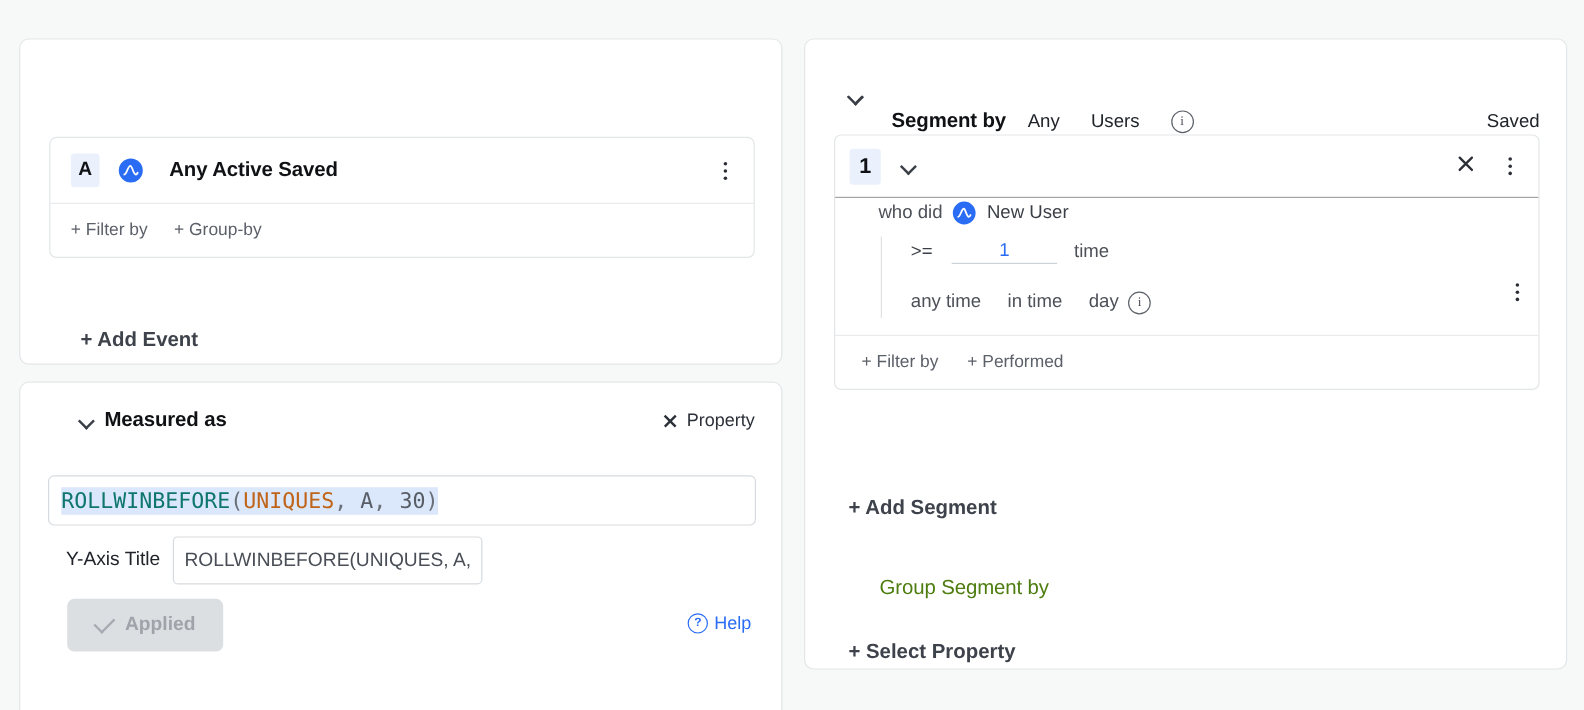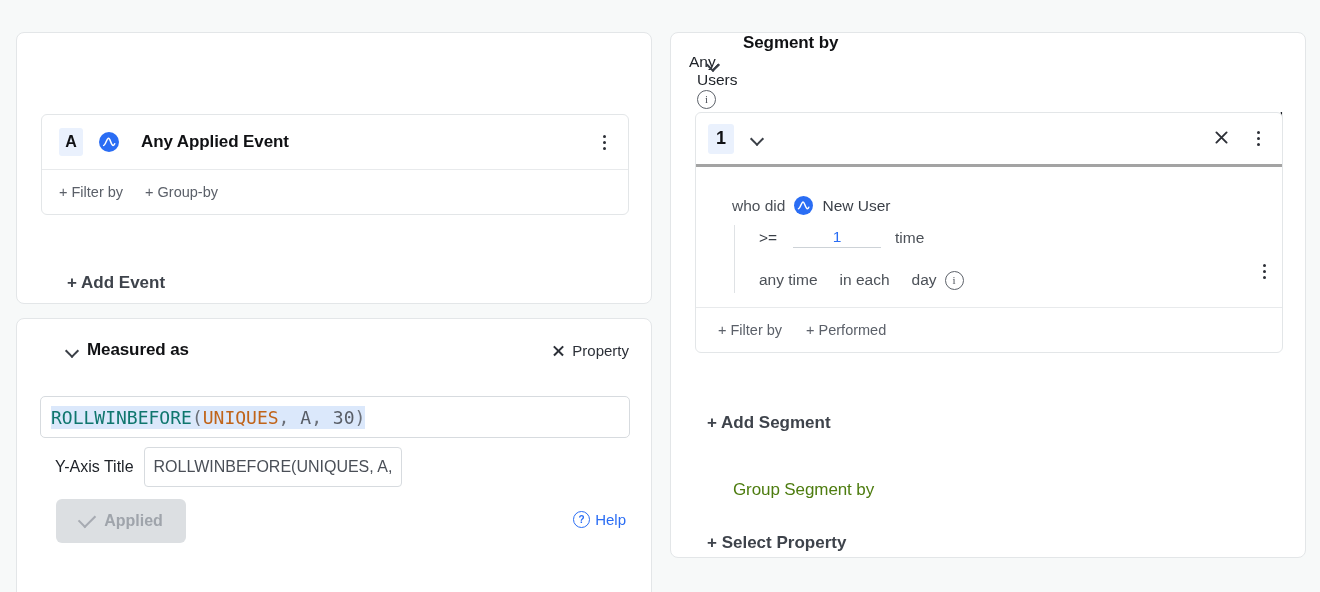--- a/index.html
+++ b/index.html
@@ -183,24 +183,23 @@
   .q-icon {
     width: 15px; height: 15px; border-radius: 50%;
     border: 1.4px solid #2a6df4; color: #2a6df4;
     font-size: 10px; font-weight: bold;
     display: inline-flex; align-items: center; justify-content: center;
     line-height: 1;
   }
 
   
   #segment-hdr {
-    position: absolute; left: 0; top: 0; right: 0; height: 62px;
-    display: flex; align-items: flex-start; padding: 0 22px 0 0;
-    box-sizing: border-box;
-    flex-direction: column;
+    position: absolute; left: 0; top: 16px; right: 0; height: 62px;
+    display: flex; align-items: flex-end; padding: 0 22px 0 0;
+    box-sizing: border-box;
   }
   #segment-hdr .chev { position: absolute; left: 36px; top: 50%; margin-top: -6px; }
   #segment-title { margin-left: 72px; }
   .dd {
     display: flex; align-items: center; gap: 7px;
     font-size: 15.5px; color: #20242a; cursor: pointer;
   }
   #seg-any { margin-left: 18px; }
   #seg-users { margin-left: 26px; }
   .i-icon {
@@ -221,22 +220,22 @@
   .seg-row {
     display: flex; align-items: center; height: 51px; padding-right: 14px;
   }
   .seg-row .badge { width: 26px; height: 30px; font-size: 18px; margin-left: 12px; }
   .seg-row .chev { margin-left: 17px; }
   .seg-name { margin-left: 23px; font-size: 17px; font-weight: bold; color: #101114; letter-spacing:-0.2px; }
   #seg-close { margin-left: auto; cursor: pointer; }
   .seg-row .kebab { margin-left: 18px; }
 
   .seg-body {
-    border-top: 3px solid #a3a3a3;
-    padding: 29px 0 14px 0;
+    border-top: 1px solid #a3a3a3;
+    padding: 3px 0 14px 0;
     position: relative;
   }
   .who-row {
     display: flex; align-items: center; gap: 9px;
     padding-left: 36px;
     font-size: 15.5px; color: #4c5158;
   }
   .who-row .amp-logo { width: 19px; height: 19px; }
   .who-evt { color: #3a3f47; }
   .cond-block {
@@ -287,21 +286,21 @@
 
 
     <div class="event-card">
       <div class="event-row">
         <span class="badge">A</span>
         <span class="amp-logo">
           <svg width="14" height="14" viewBox="0 0 14 14" aria-hidden="true">
             <path d="M1.6 10.4 C3.6 10.4 4.6 3.2 6.6 3.2 C8.4 3.2 8.9 10.4 11.2 10.4 C12 10.4 12.4 9.6 12.7 8.8" fill="none" stroke="#ffffff" stroke-width="1.5" stroke-linecap="round"></path>
           </svg>
         </span>
-        <span class="event-name">Any Applied Event</span>
+        <span class="event-name">Any Active Saved</span>
         <span class="kebab">
           <i></i>
             <i></i>
             <i></i>
         </span>
       </div>
       <div class="event-sub">
         <span>+ Filter by</span>
         <span>+ Group-by</span>
       </div>
@@ -396,21 +395,21 @@
         </div>
 
         <div class="cond-block">
           <div class="cond-line">
             <span class="op">&gt;=</span>
             <span class="num-input">1</span>
             <span>time</span>
           </div>
           <div class="cond-line second">
             <span class="opt">any time</span>
-            <span class="opt">in each</span>
+            <span class="opt">in time</span>
             <span class="opt" style="margin-right:-14px">day</span>
             <i class="i-icon">i</i>
           </div>
           <span class="kebab cond-kebab">
             <i></i>
               <i></i>
               <i></i>
           </span>
         </div>
       </div>

